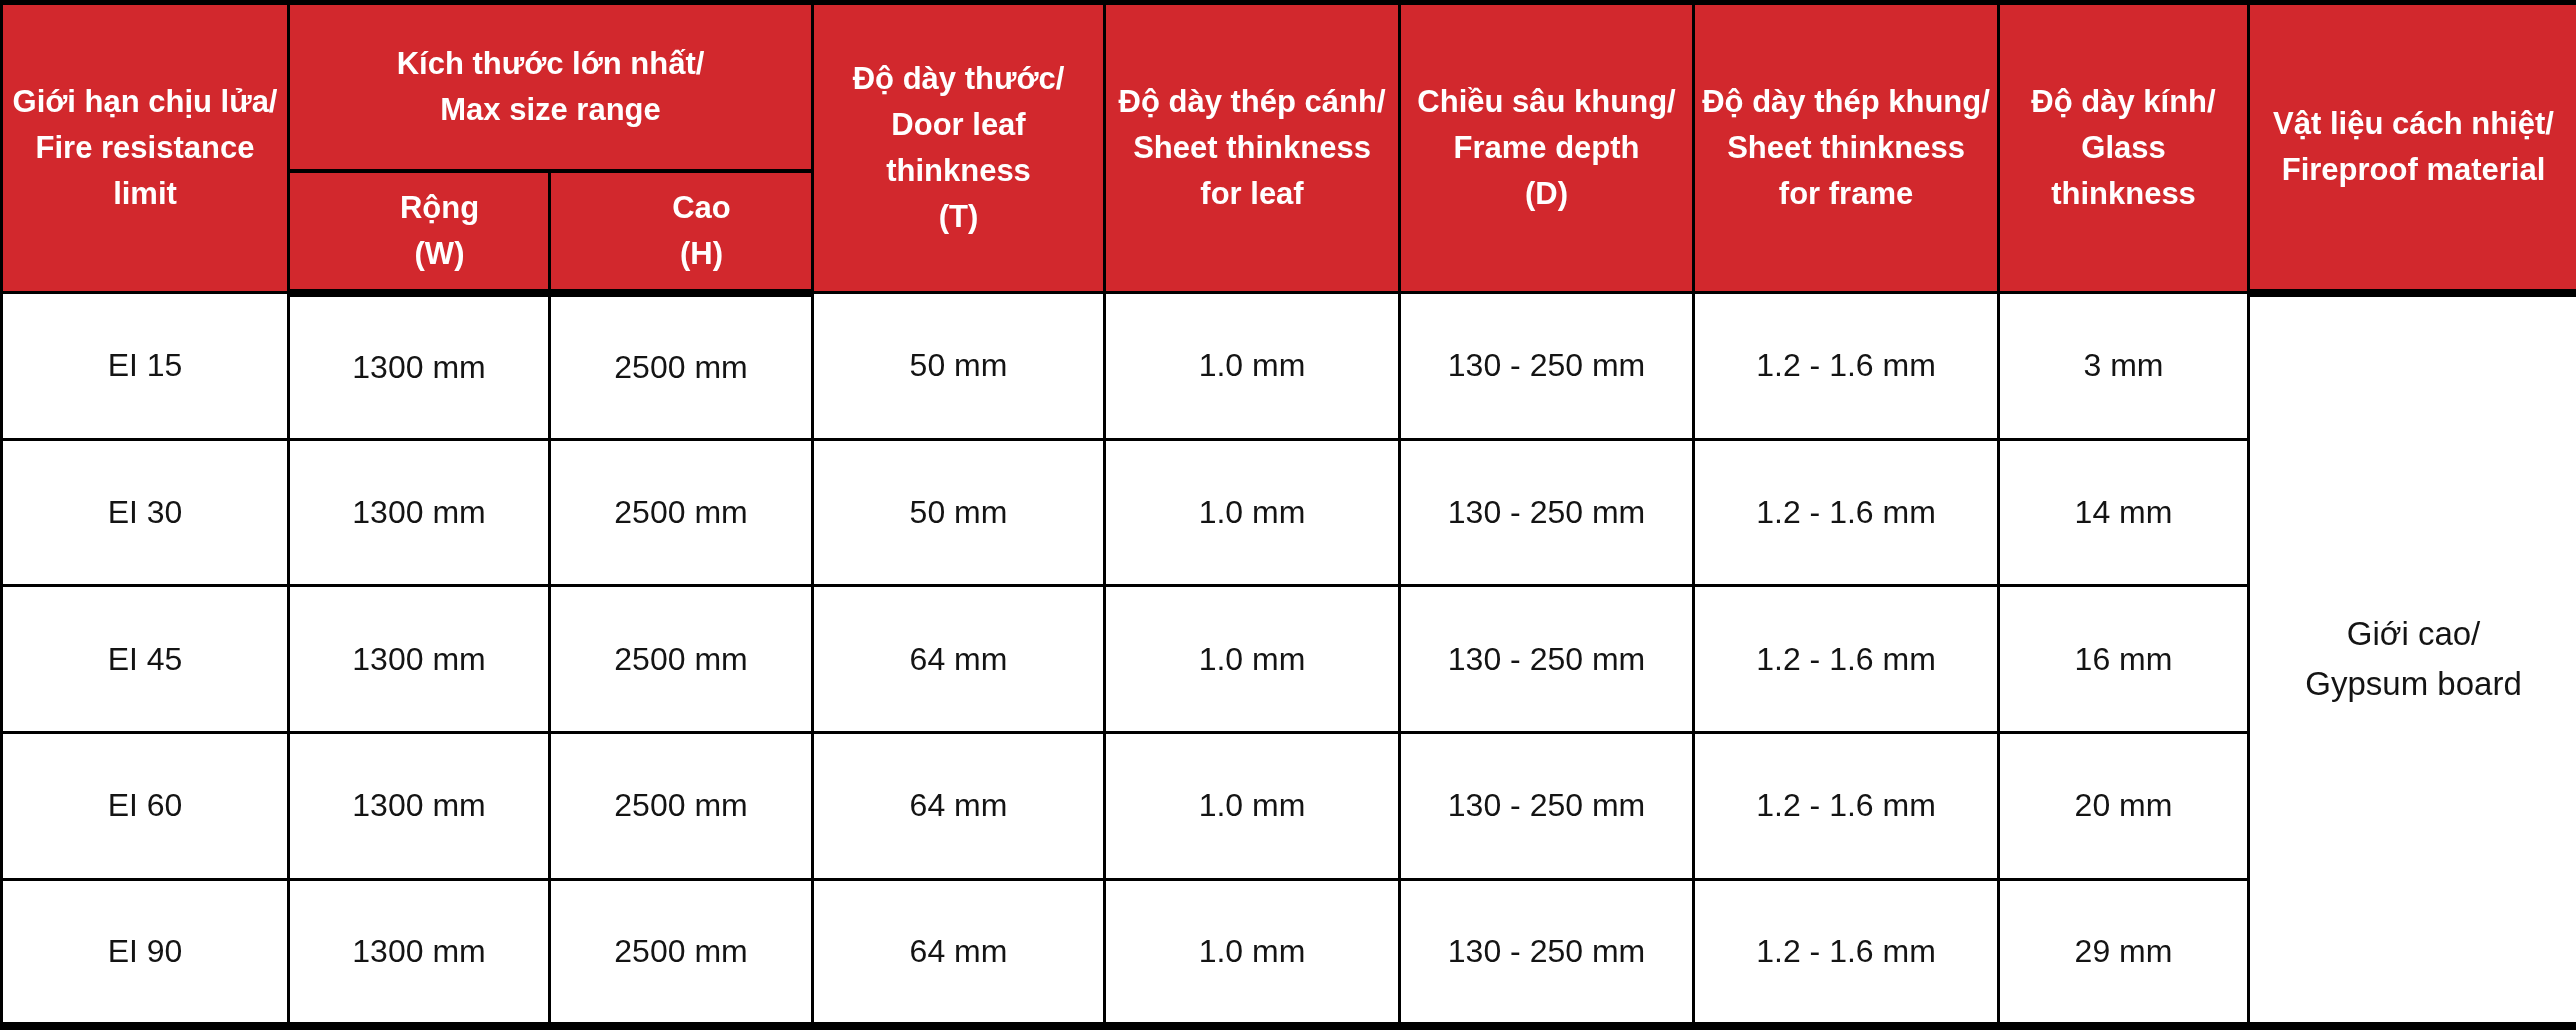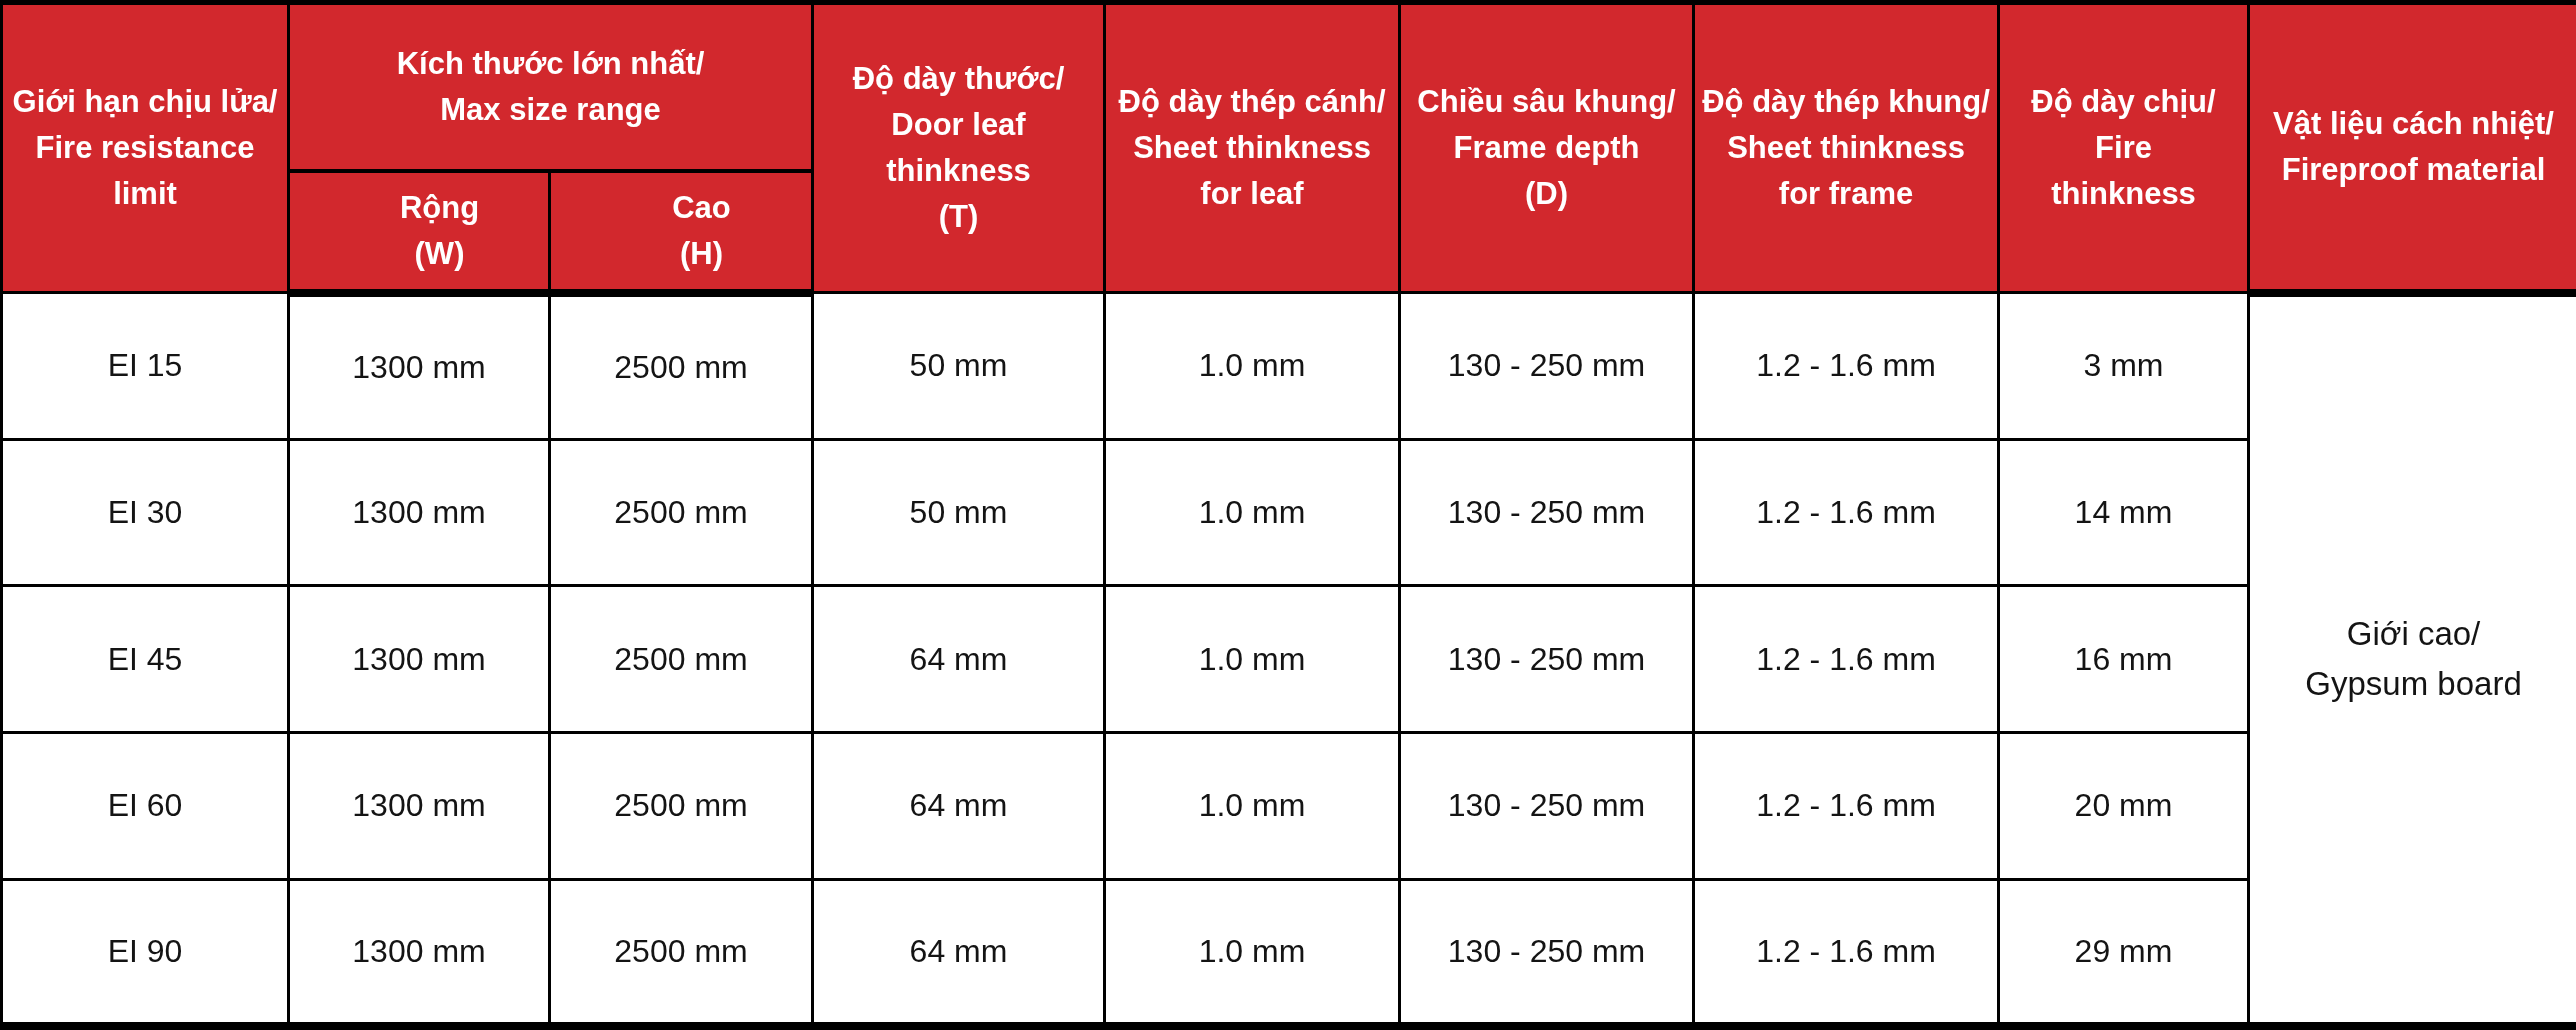--- a/index.html
+++ b/index.html
@@ -101,22 +101,22 @@
           <span class="ln">Chiều sâu khung/</span>
           <span class="ln">Frame depth</span>
           <span class="ln">(D)</span>
         </th>
         <th rowspan="2">
           <span class="ln">Độ dày thép khung/</span>
           <span class="ln">Sheet thinkness</span>
           <span class="ln">for frame</span>
         </th>
         <th rowspan="2">
-          <span class="ln">Độ dày chịu/</span>
-          <span class="ln">Fire</span>
+          <span class="ln">Độ dày kính/</span>
+          <span class="ln">Glass</span>
           <span class="ln">thinkness</span>
         </th>
         <th rowspan="2">
           <span class="ln">Vật liệu cách nhiệt/</span>
           <span class="ln">Fireproof material</span>
         </th>
       </tr>
       <tr class="hrow-b">
         <th class="sub">
           <span class="ln">Rộng</span>

